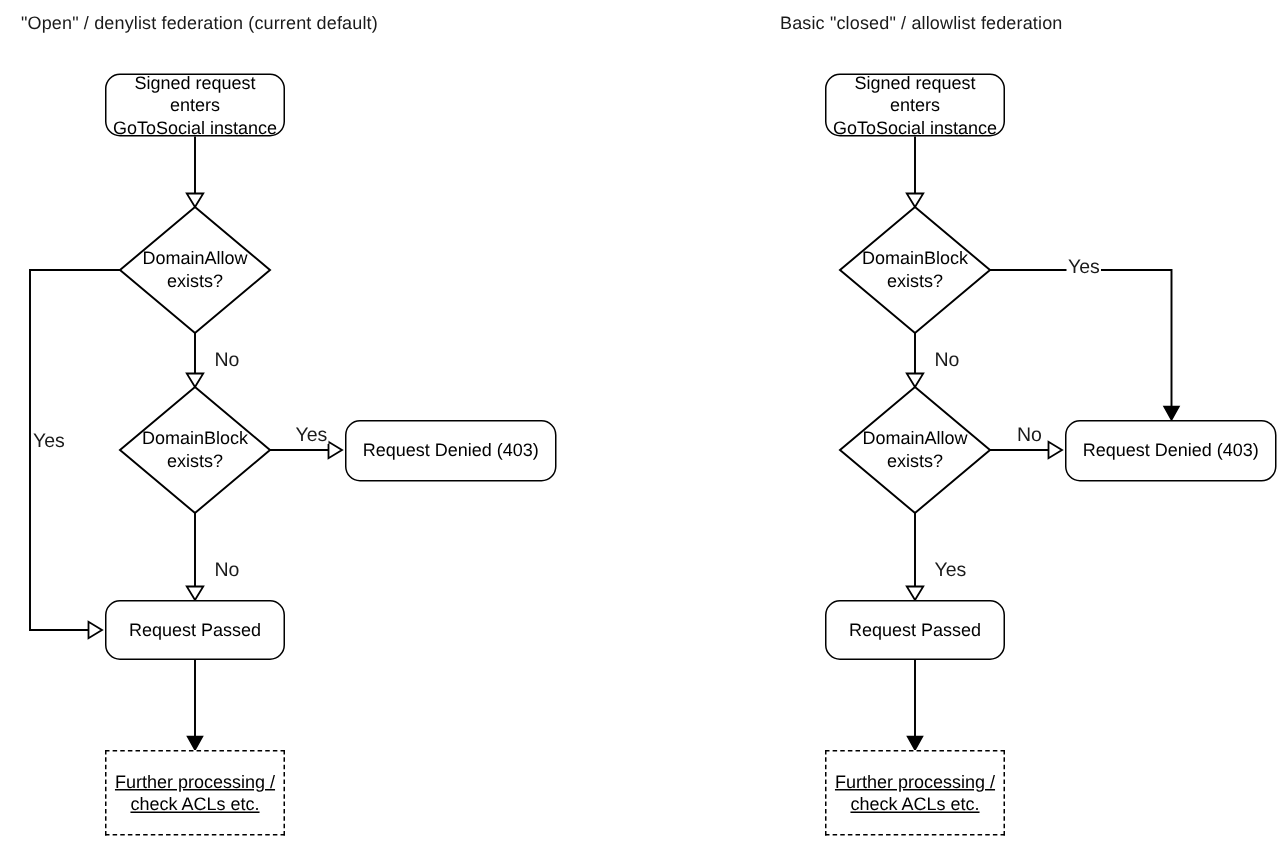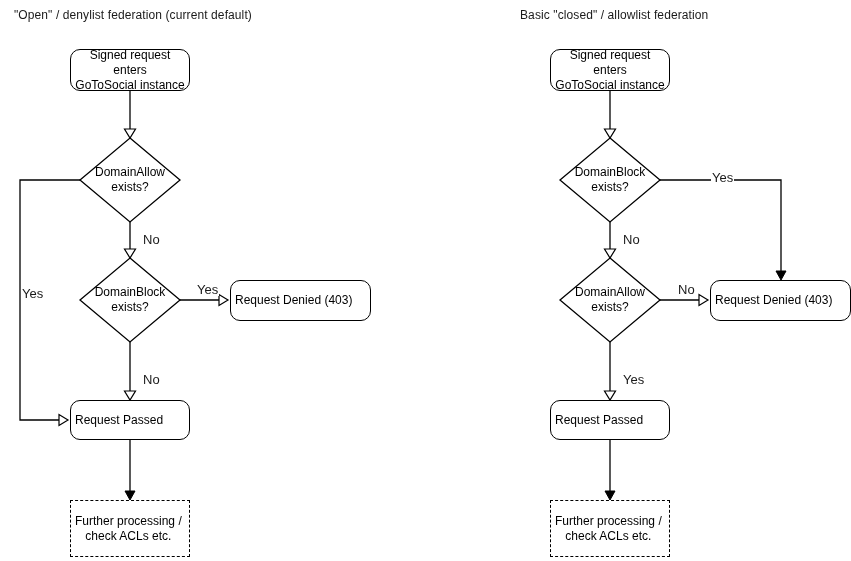--- a/index.html
+++ b/index.html
@@ -32,33 +32,35 @@
     letter-spacing: 0.1px;
   }
   #title-left  { left: 14px;  top: 8px; }
   #title-right { left: 520px; top: 8px; }
 
   .node {
     position: absolute;
     box-sizing: border-box;
     display: flex;
     align-items: center;
+    justify-content: center;
     text-align: center;
     font-size: 12px;
     line-height: 15px;
     color: #000000;
     background: #ffffff;
   }
   .node.rounded {
     border: 1.3px solid #000000;
     border-radius: 10px;
   }
   .node.dashed {
     border: 1.6px dashed #000000;
     border-radius: 0;
+    text-decoration: underline;
   }
   .node-label { white-space: pre-line; padding: 0 4px; }
 
   .diamond-label {
     position: absolute;
     font-size: 12px;
     line-height: 15px;
     text-align: center;
     white-space: pre-line;
     color: #000000;

